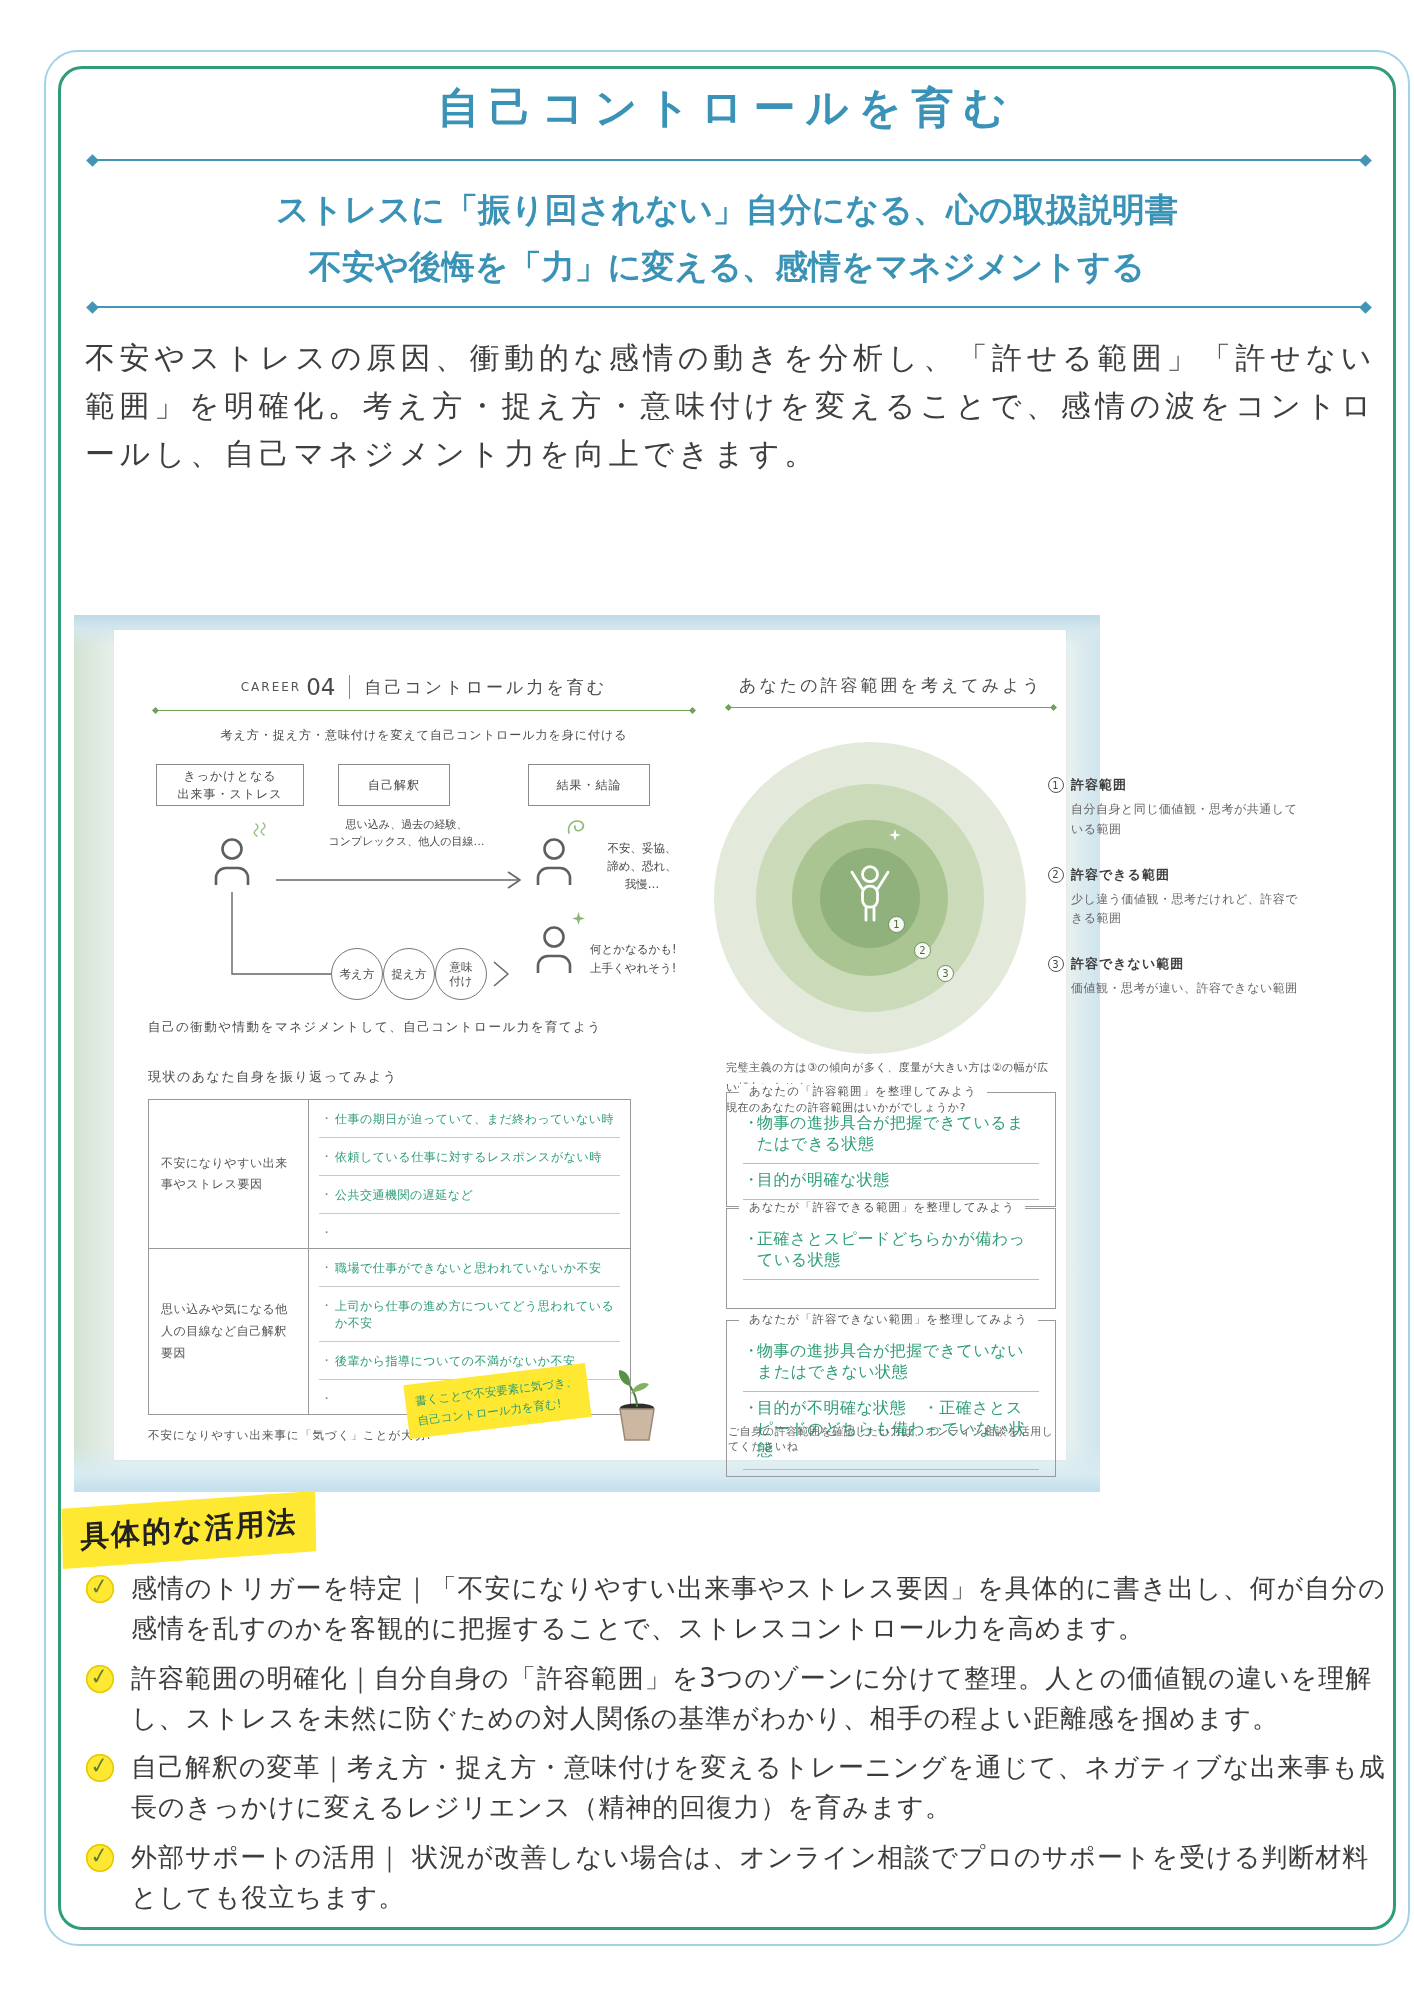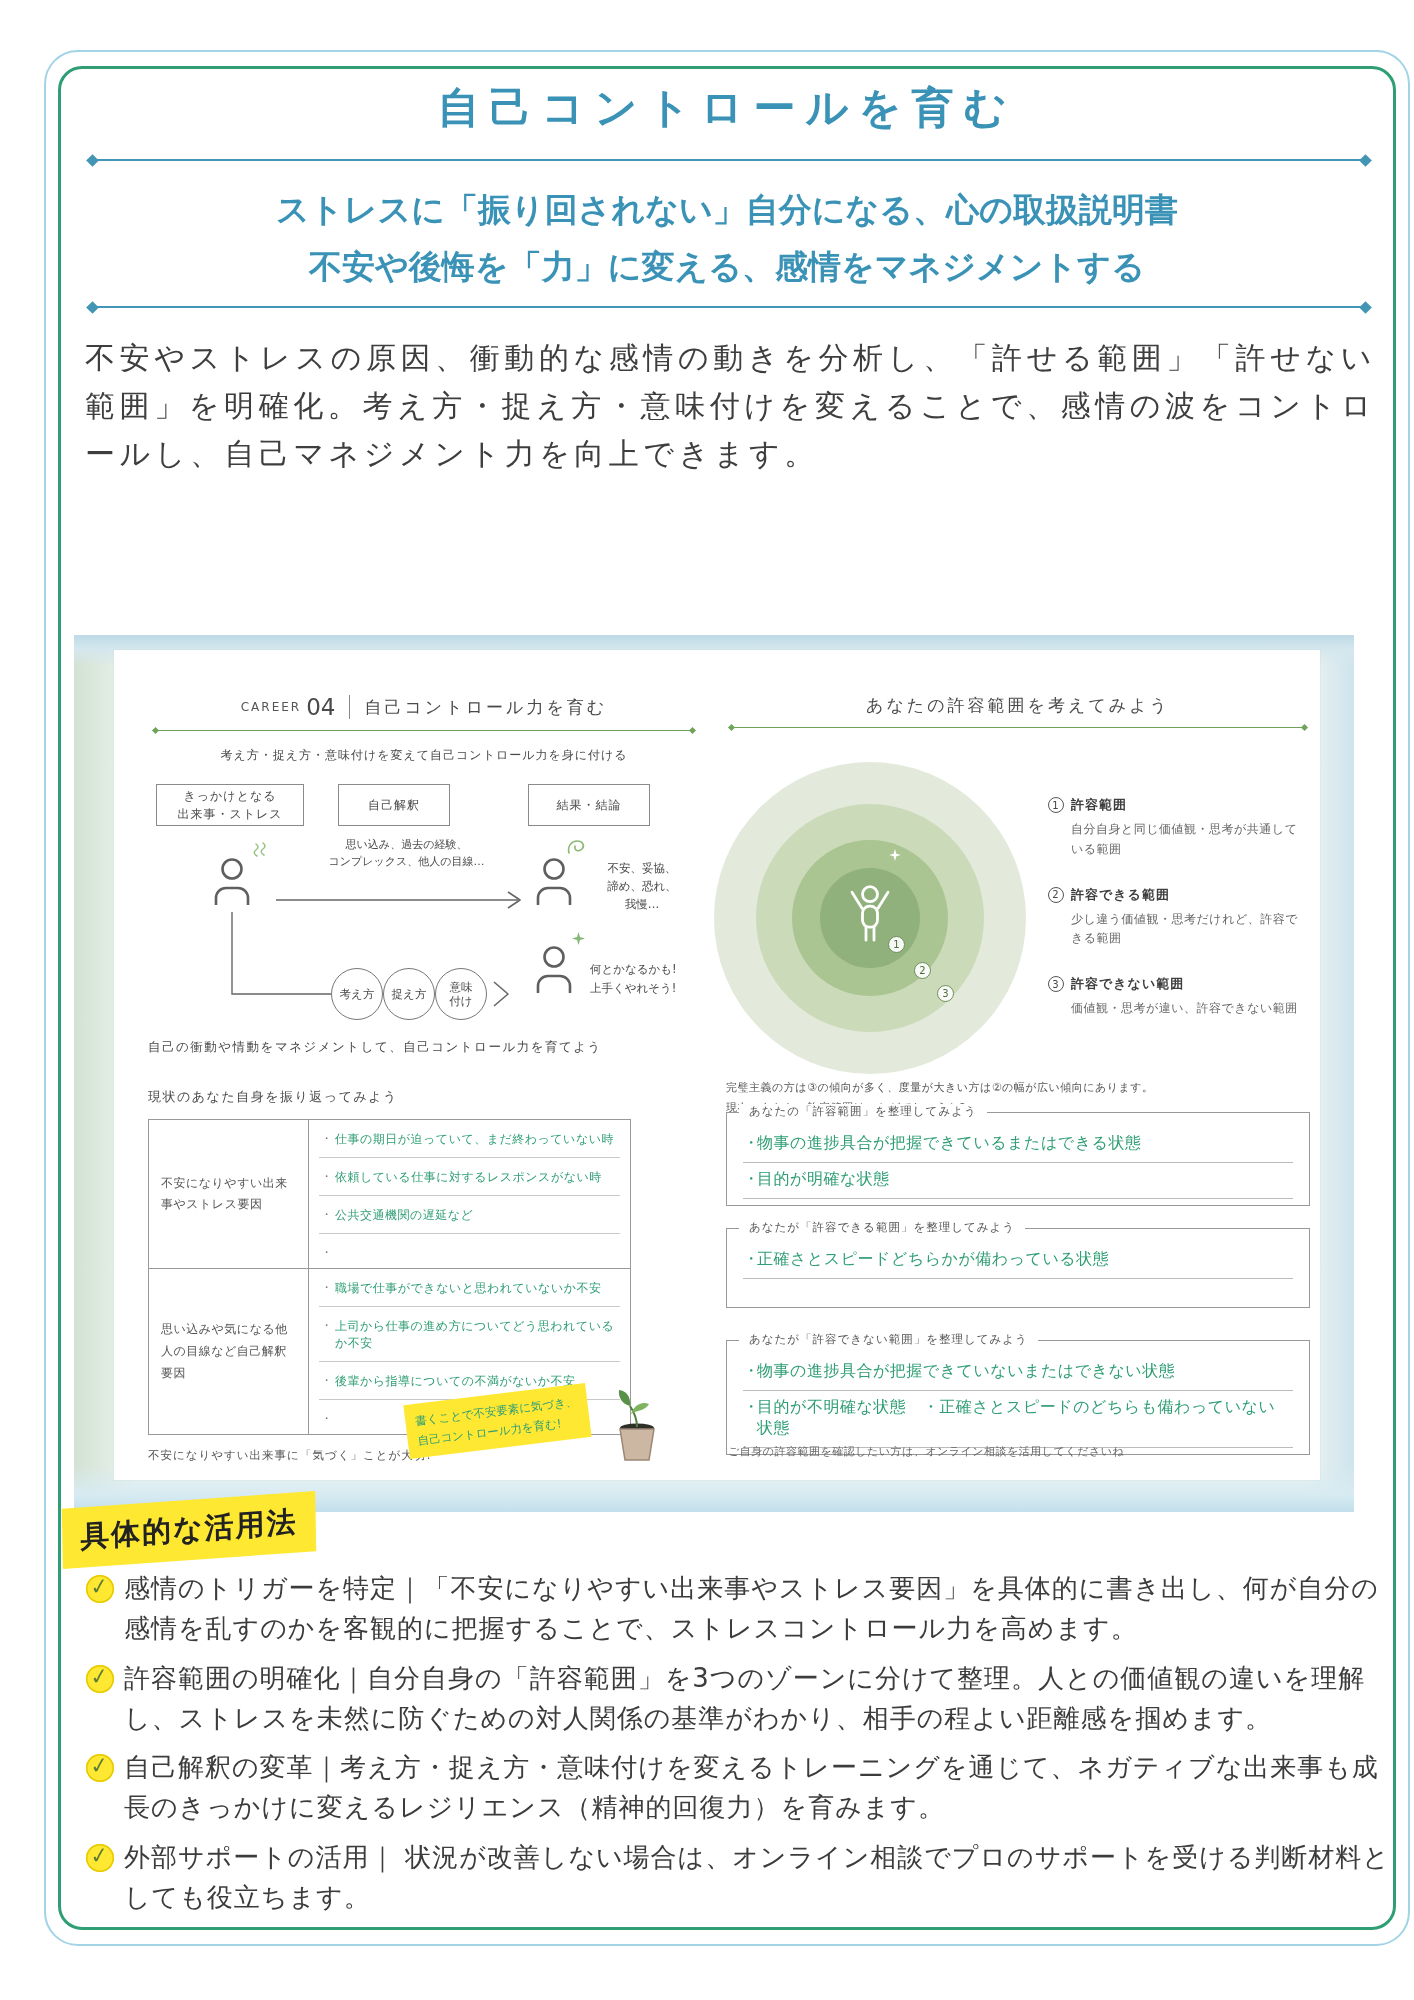--- a/index.html
+++ b/index.html
@@ -16,27 +16,27 @@
   .divider::before,.divider::after{content:"";position:absolute;width:9px;height:9px;
         background:#4295b5;transform:rotate(45deg);top:-3.5px;}
   .divider::before{left:-2px;} .divider::after{right:-2px;}
   .d1{top:159px;} .d2{top:306px;}
   .subtitle{position:absolute;top:181px;left:0;right:0;text-align:center;
         color:#3a93b6;font-size:33px;font-weight:bold;line-height:1.73;}
   .intro{position:absolute;top:334px;left:85px;right:78px;font-size:30px;
         color:#3e3e3e;letter-spacing:4.5px;line-height:1.6;text-align:justify;}
 
   
-  .worksheet{position:absolute;top:615px;left:74px;width:1280px;height:877px;
+  .worksheet{position:absolute;top:615px;left:74px;width:1026px;height:877px;
         background-color:#eef4f0;
         background-image:
           linear-gradient(180deg,#bedbe7 0%,#d5e7ee 1.6%,rgba(238,244,240,0) 3.6%),
           linear-gradient(0deg,#c2dfec 0%,#d8ebf2 2%,rgba(238,244,240,0) 5.5%),
           linear-gradient(90deg,#d2e2d2 0%,rgba(238,244,240,0) 5%),
-          linear-gradient(270deg,#cfe4ee 0%,rgba(238,244,240,0) 4%); margin-top: 20px;}
+          linear-gradient(270deg,#cfe4ee 0%,rgba(238,244,240,0) 4%);}
   .ws-card{position:absolute;left:40px;top:15px;right:34px;bottom:32px;background:#fff;
         box-shadow:0 0 0 1px rgba(0,0,0,0.02);}
   .panel{position:absolute;top:0;height:100%;}
   .pl{left:20px;width:580px;}
   .pr{left:610px;right:8px;}
 
   .ws-head{margin-top:44px;text-align:center;color:#4a4a4a;display:flex;
         align-items:center;justify-content:center;}
   .career{font-size:12px;letter-spacing:2px;color:#555;}
   .cnum{font-size:23px;margin-left:5px;color:#4a4a4a;}
@@ -126,21 +126,21 @@
   .wf-item::before{content:"・";position:absolute;left:0;top:6px;color:#2f9e74;}
   .wf-spacer{height:22px;}
   .ws-footnote-right{position:absolute;left:4px;top:794px;font-size:11px;color:#666;
         letter-spacing:0.5px;}
 
   
   .usage-label{position:absolute;top:1500px;left:62px;background:#ffe832;color:#222;
         font-size:29px;font-weight:bold;padding:10px 18px;transform:rotate(-4deg) skewX(-3deg);
         letter-spacing:2px;}
   .bullets{position:absolute;top:1568px;left:86px;right:64px;}
-  .bullet{display:flex;gap:10px;margin-bottom:9px;}
+  .bullet{display:flex;gap:17px;margin-bottom:9px;}
   .b-icon{flex:none;width:28px;height:28px;margin-top:7px;border-radius:50%;background:#ffe832;
         position:relative;box-shadow:inset 0 0 0 1.5px #e6c900;}
   .b-icon::after{content:"✓";position:absolute;left:4px;top:-1px;font-size:22px;
         font-weight:bold;color:#5d7c35;transform:rotate(-8deg);}
   .b-text{font-size:26px;color:#3c3c3c;line-height:1.55;letter-spacing:1px;}
 </style>
 </head>
 <body>
 
 <div class="page">

